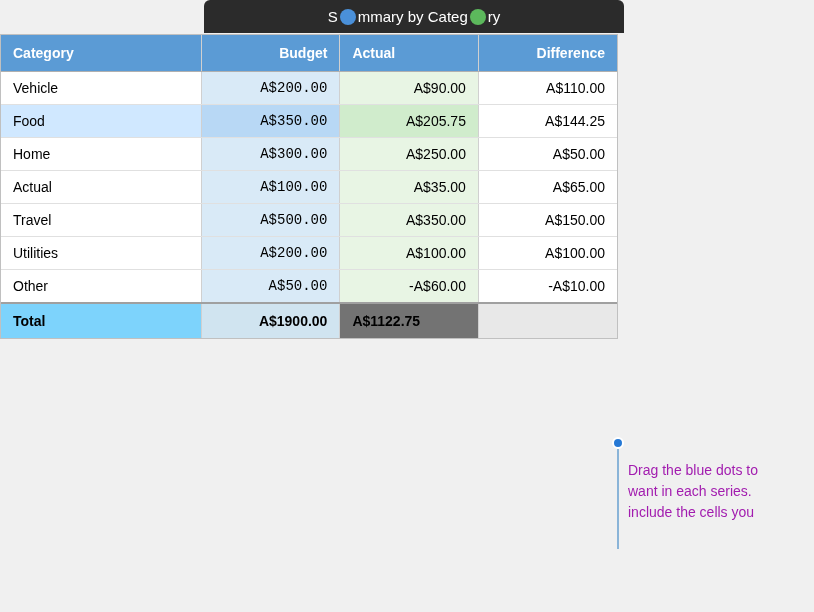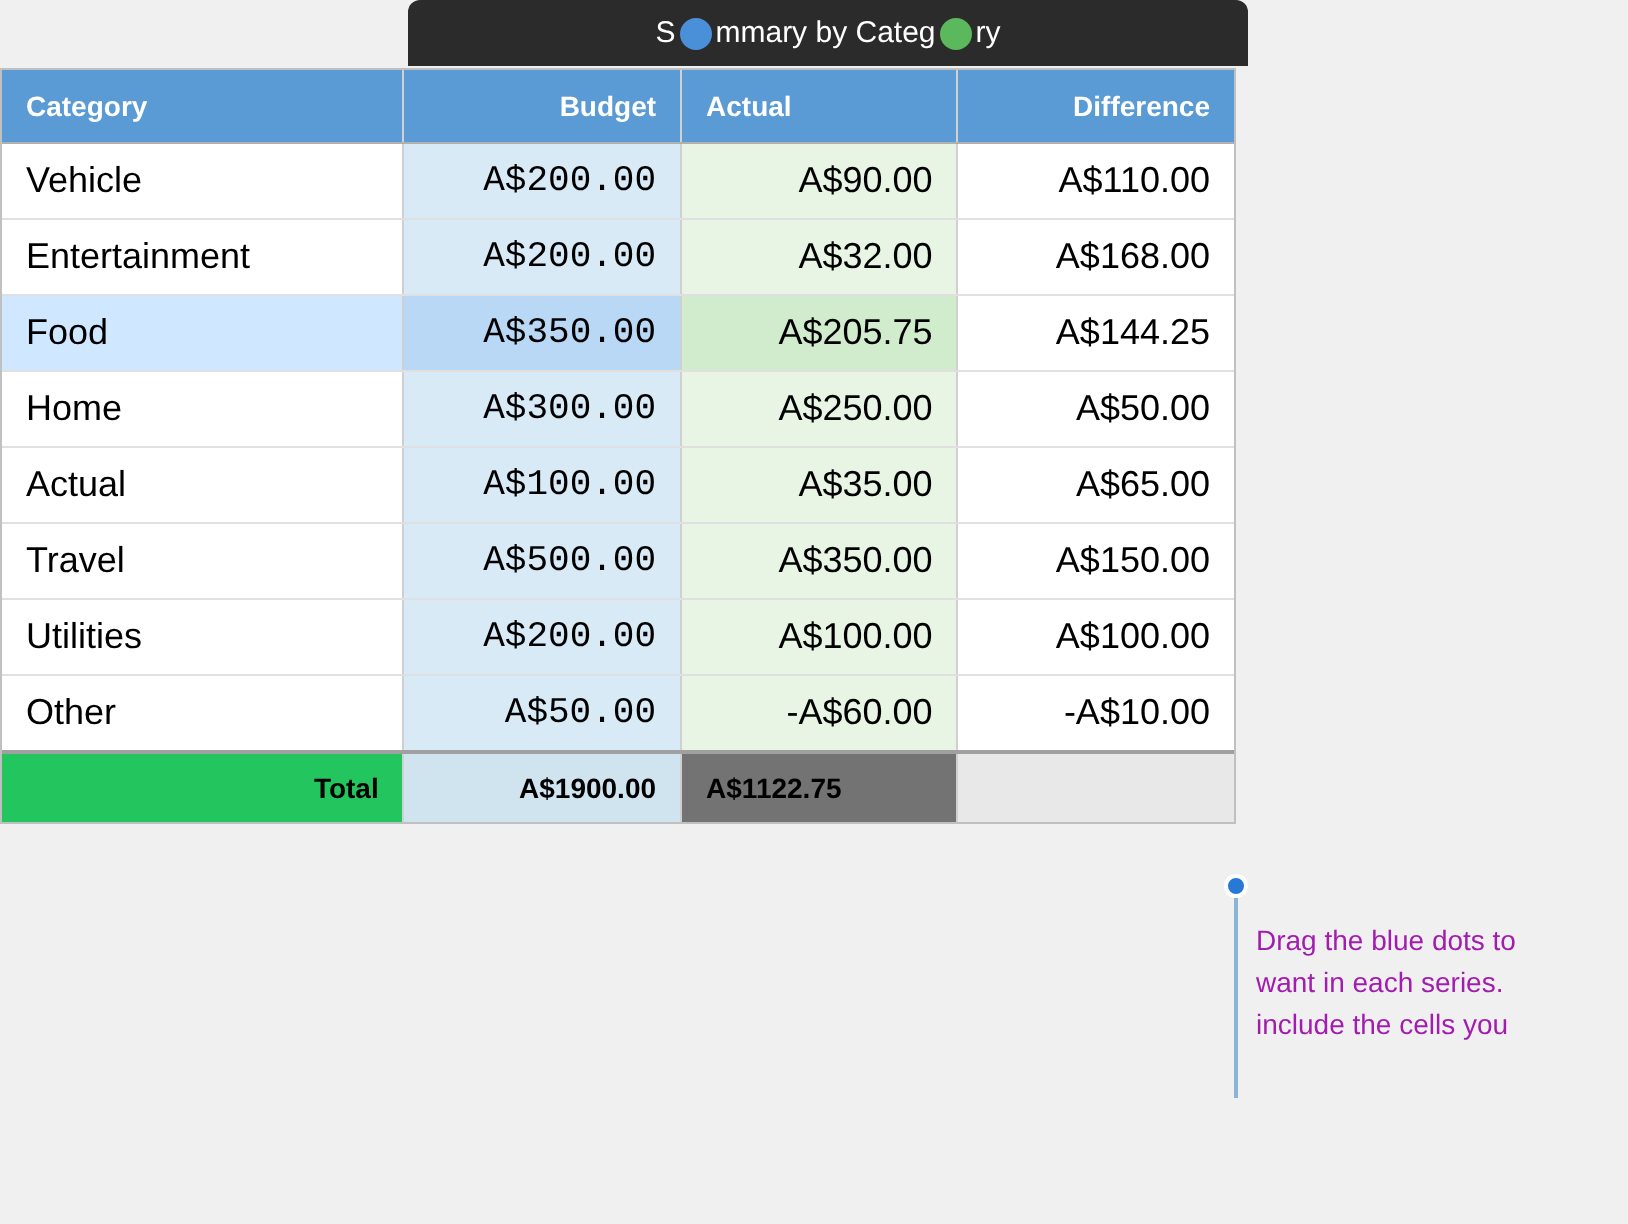--- a/index.html
+++ b/index.html
@@ -97,21 +97,21 @@
       color: #fff;
       width: 140px;
       text-align: right;
       border-right: none;
     }
 
     tbody tr td {
       padding: 8px 12px;
       border-bottom: 1px solid #e0e0e0;
       border-right: 1px solid #d0d0d0;
-      font-size: 18px;
+      font-size: 14px;
     }
 
     tbody tr td.col-category {
       background: #fff;
       width: 204px;
     }
     tbody tr td.col-budget {
       background: #d9eaf7;
       text-align: right;
       width: 140px;
@@ -143,22 +143,21 @@
     
     tfoot tr td {
       padding: 9px 12px;
       border-top: 2px solid #a0a0a0;
       border-right: 1px solid #d0d0d0;
       font-weight: 700;
       font-size: 14px;
       background: #e8e8e8;
     }
     tfoot tr td.col-category {
-      background: #22c55e;
-      text-align: right;
+      background: #7dd3fc;
     }
     tfoot tr td.col-budget {
       text-align: right;
       background: #d0e4f0;
     }
     tfoot tr td.col-actual {
       text-align: left;
       background: #737373;
     }
     tfoot tr td.col-difference {
@@ -216,26 +215,20 @@
         <th class="col-difference">Difference</th>
       </tr>
     </thead>
     <tbody id="table-body">
     <tr>
           <td class="col-category">Vehicle</td>
           <td class="col-budget">A$200.00</td>
           <td class="col-actual">A$90.00</td>
           <td class="col-difference">A$110.00</td>
         </tr>
-        <tr>
-          <td class="col-category">Entertainment</td>
-          <td class="col-budget">A$200.00</td>
-          <td class="col-actual">A$32.00</td>
-          <td class="col-difference">A$168.00</td>
-        </tr>
         <tr class="food-row">
           <td class="col-category">Food</td>
           <td class="col-budget">A$350.00</td>
           <td class="col-actual">A$205.75</td>
           <td class="col-difference">A$144.25</td>
         </tr>
         <tr>
           <td class="col-category">Home</td>
           <td class="col-budget">A$300.00</td>
           <td class="col-actual">A$250.00</td>

